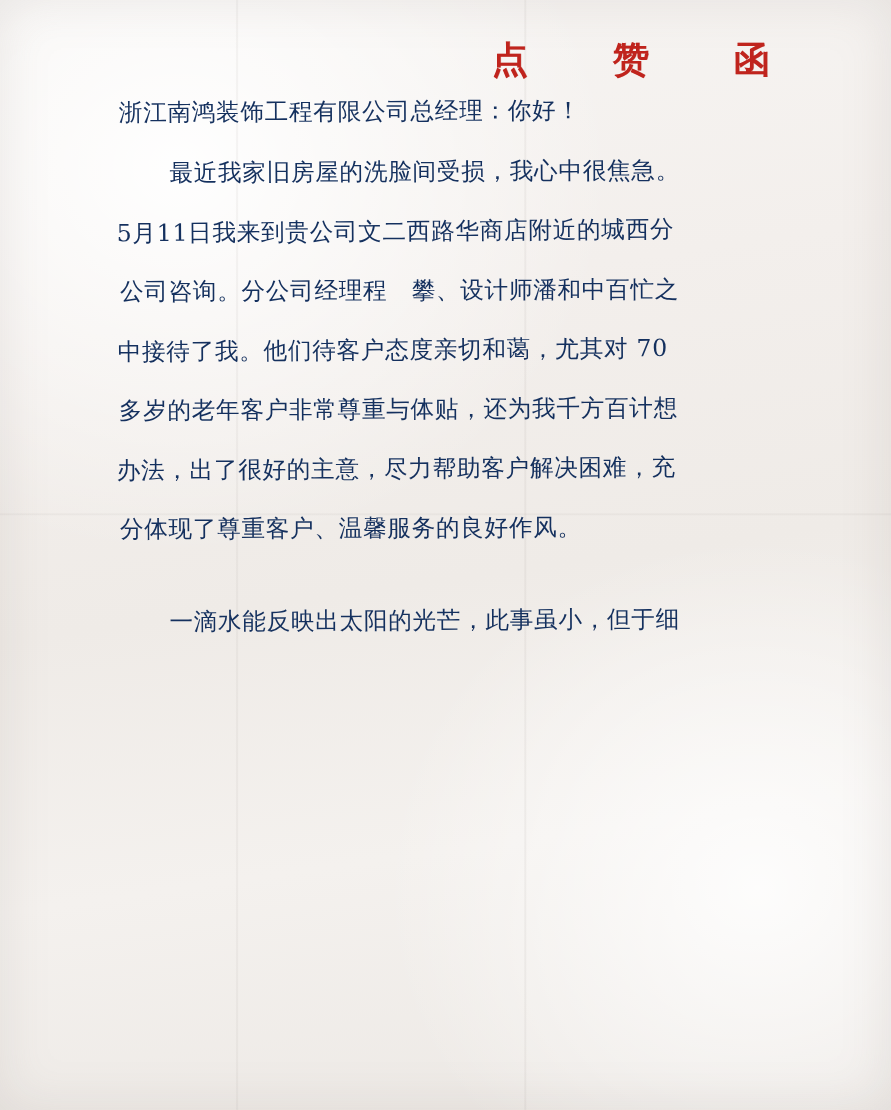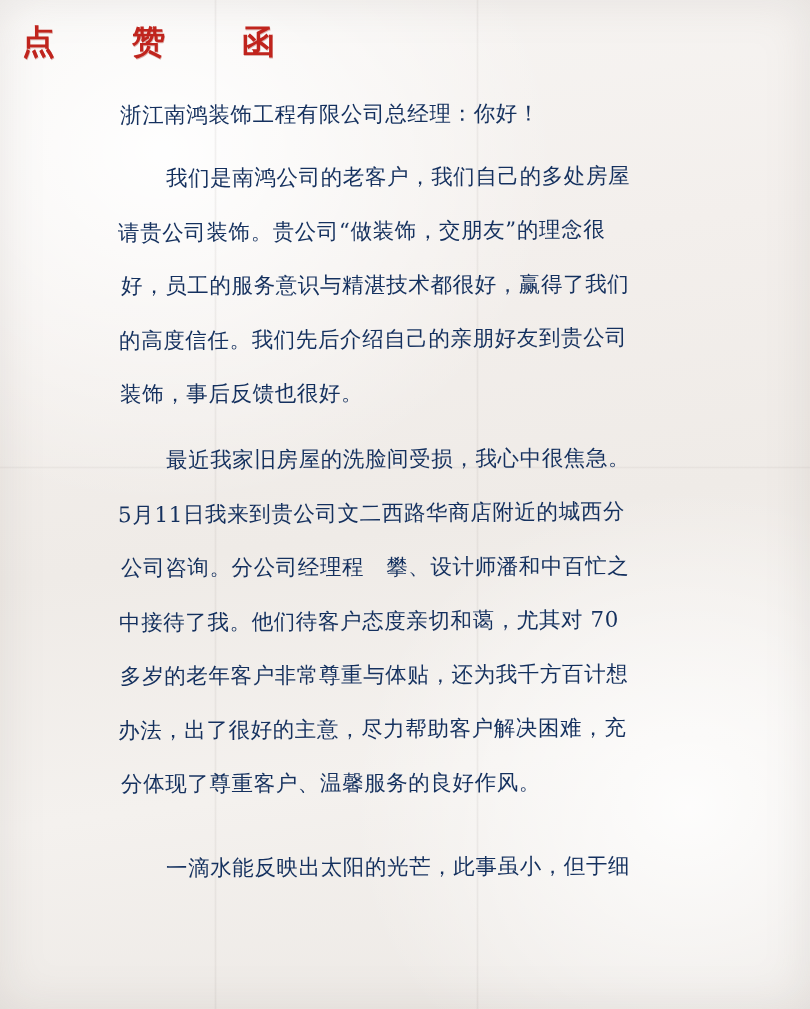--- a/index.html
+++ b/index.html
@@ -50,24 +50,24 @@
   .edge-shade {
     position: absolute;
     inset: 0;
     box-shadow: inset 0 0 46px rgba(140,130,124,0.16);
     pointer-events: none;
   }
 
   
   #title {
     position: absolute;
-    top: 20px;
+    top: 32px;
     left: 0;
     width: 722px;
-    text-align: left;
+    text-align: right;
     color: #c0241d;
     font-family: "DejaVu Serif", "Liberation Serif", serif;
     font-weight: bold;
     font-size: 33px;
     letter-spacing: 22px;
     text-indent: 22px;
     text-shadow: 0.5px 0.5px 0 rgba(160,40,30,0.35);
   }
 
   
@@ -75,21 +75,21 @@
     position: absolute;
     top: 78px;
     left: 108px;
     width: 600px;
     color: #14305e;
     font-family: "DejaVu Serif", "Liberation Serif", serif;
     font-size: 21.5px;
     line-height: 54px;
   }
   .para {
-    margin: 12px;
+    margin: 0;
     padding: 0;
   }
   .para .ln {
     display: block;
     white-space: pre;
     letter-spacing: 0.6px;
   }
 
   
   .ln:nth-child(1)  { transform: rotate(-0.30deg) translateX(0px); }
@@ -118,27 +118,20 @@
   <div class="edge-shade"></div>
 
   <div id="title">点　赞　函</div>
 
   <div id="letter">
 
     <div id="greeting" class="para">
       <span class="ln">浙江南鸿装饰工程有限公司总经理：你好！</span>
     </div>
 
-    <div class="para">
-      <span class="ln indent">我们是南鸿公司的老客户，我们自己的多处房屋</span>
-      <span class="ln">请贵公司装饰。贵公司“做装饰，交朋友”的理念很</span>
-      <span class="ln">好，员工的服务意识与精湛技术都很好，赢得了我们</span>
-      <span class="ln">的高度信任。我们先后介绍自己的亲朋好友到贵公司</span>
-      <span class="ln">装饰，事后反馈也很好。</span>
-    </div>
 
     <div class="para">
       <span class="ln indent">最近我家旧房屋的洗脸间受损，我心中很焦急。</span>
       <span class="ln">5月11日我来到贵公司文二西路华商店附近的城西分</span>
       <span class="ln">公司咨询。分公司经理程　攀、设计师潘和中百忙之</span>
       <span class="ln">中接待了我。他们待客户态度亲切和蔼，尤其对 70</span>
       <span class="ln">多岁的老年客户非常尊重与体贴，还为我千方百计想</span>
       <span class="ln">办法，出了很好的主意，尽力帮助客户解决困难，充</span>
       <span class="ln">分体现了尊重客户、温馨服务的良好作风。</span>
     </div>

